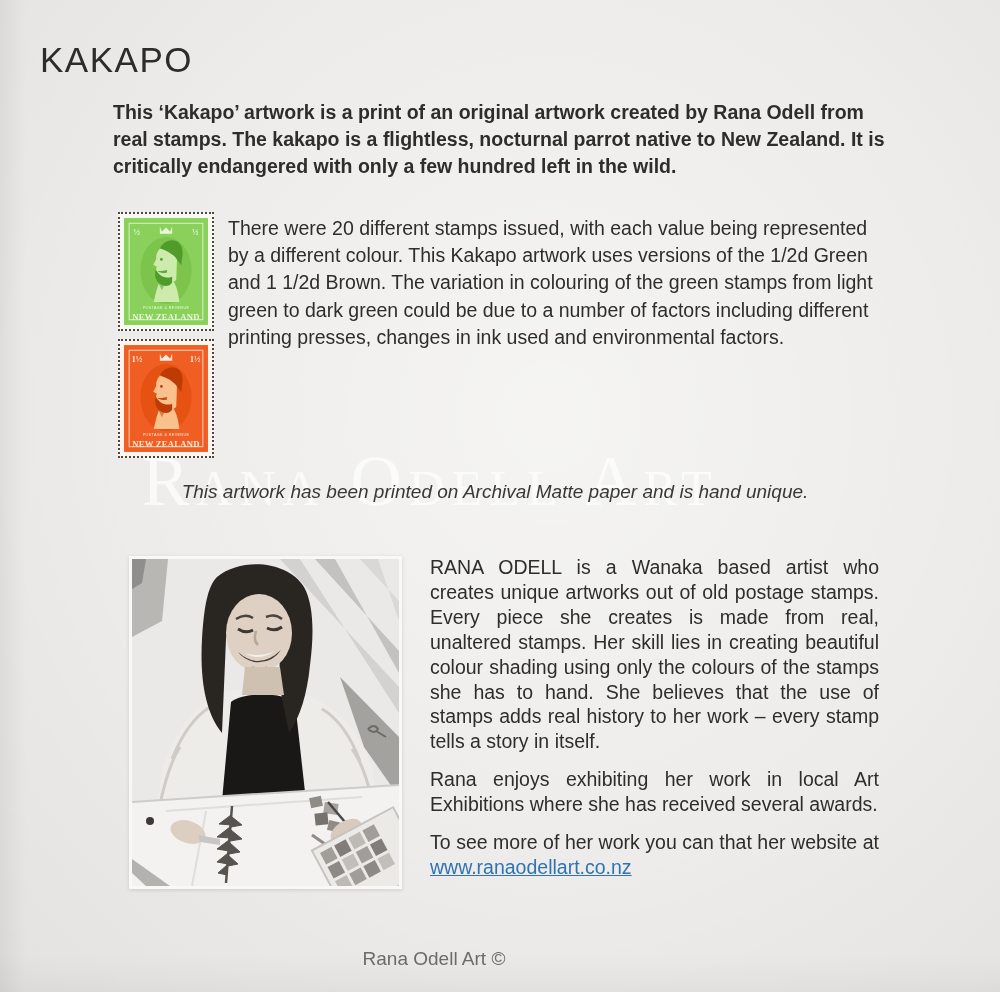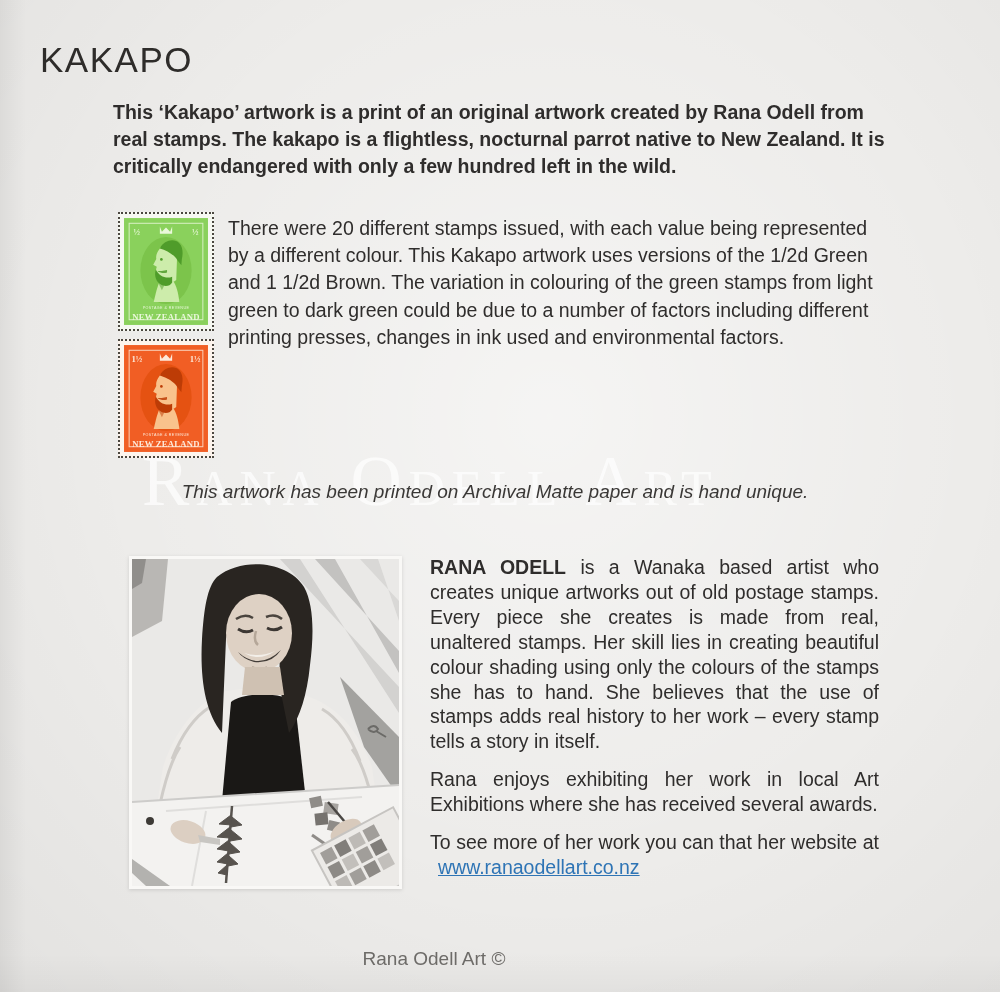--- a/index.html
+++ b/index.html
@@ -62,22 +62,22 @@
     border:3px solid #f9f8f6;box-sizing:border-box;background:#eae9e7;
     box-shadow:0 1px 4px rgba(0,0,0,0.13);overflow:hidden;
   }
   .photo svg{width:100%;height:100%;display:block;}
   .bio{
     position:absolute;left:430px;top:555px;width:449px;
     font-size:19.5px;line-height:24.9px;text-align:justify;
   }
   .bio p{margin:0;}
   .bio p + p{margin-top:13px;}
-  .bio .artist-name{font-weight:bold;}
-  .link{color:#2e74b5;text-decoration:underline;cursor:pointer;margin-left:8px;}
+  .bio .artist-name{font-weight:normal;}
+  .link{color:#2e74b5;text-decoration:underline;cursor:pointer;}
   
   .footer{
     position:absolute;left:0;top:948px;width:868px;text-align:center;
     font-size:19px;color:#6d6b68;
   }
 </style>
 </head>
 <body>
 
 <div id="page">

